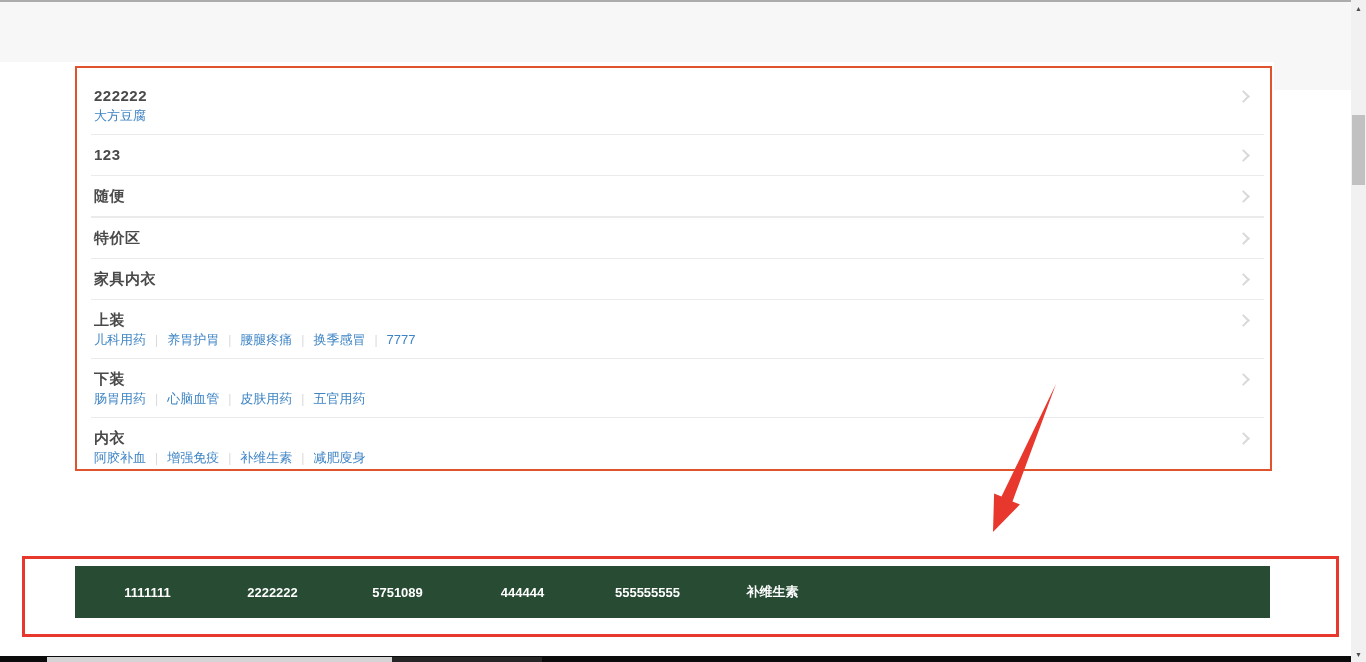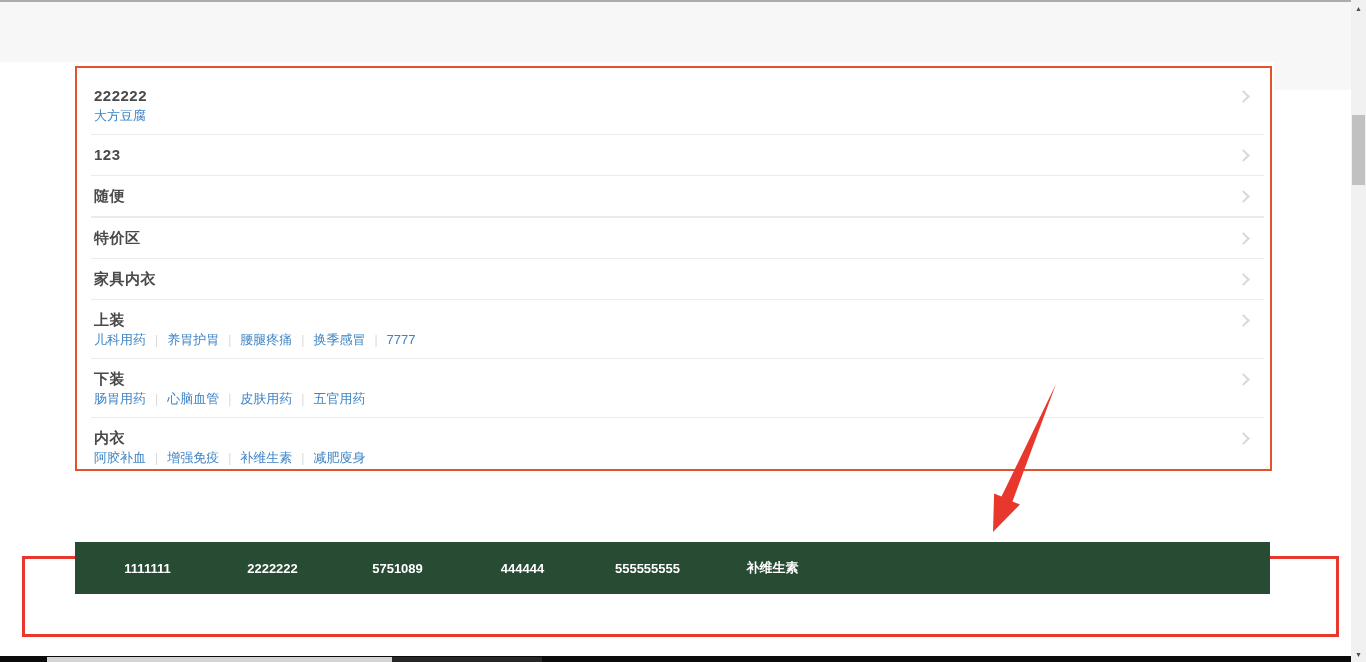--- a/index.html
+++ b/index.html
@@ -29,21 +29,21 @@
   .sep{color:#d9d9d9;margin:0 9px;font-size:12px;}
   .divider{border-bottom:1px solid var(--divider-gray,#ebebeb);margin:0 6px 0 14px;}
 
   
   .annotation-box{
     position:absolute;left:22px;top:556px;width:1317px;height:81px;box-sizing:border-box;
     border:3px solid var(--annotation-red,#e8382d);pointer-events:none;
   }
   
   .footer-nav{
-    position:absolute;left:75px;top:542px;width:1195px;height:52px;
+    position:absolute;left:75px;top:566px;width:1195px;height:52px;
     background:var(--footer-green,#274b33);display:flex;align-items:center;padding-left:10px;box-sizing:border-box;
   }
   .nav-item{width:125px;text-align:center;color:#ffffff;font-size:13px;font-weight:bold;cursor:pointer;}
 
   
   .arrow-svg{position:absolute;left:0;top:0;width:1366px;height:662px;pointer-events:none;}
 
   
   .taskbar-strip{position:absolute;left:0;top:656px;width:1351px;height:6px;background:#0b0b0b;}
   .tb-seg1{position:absolute;left:47px;top:1px;width:345px;height:5px;background:#d4d4d4;}

